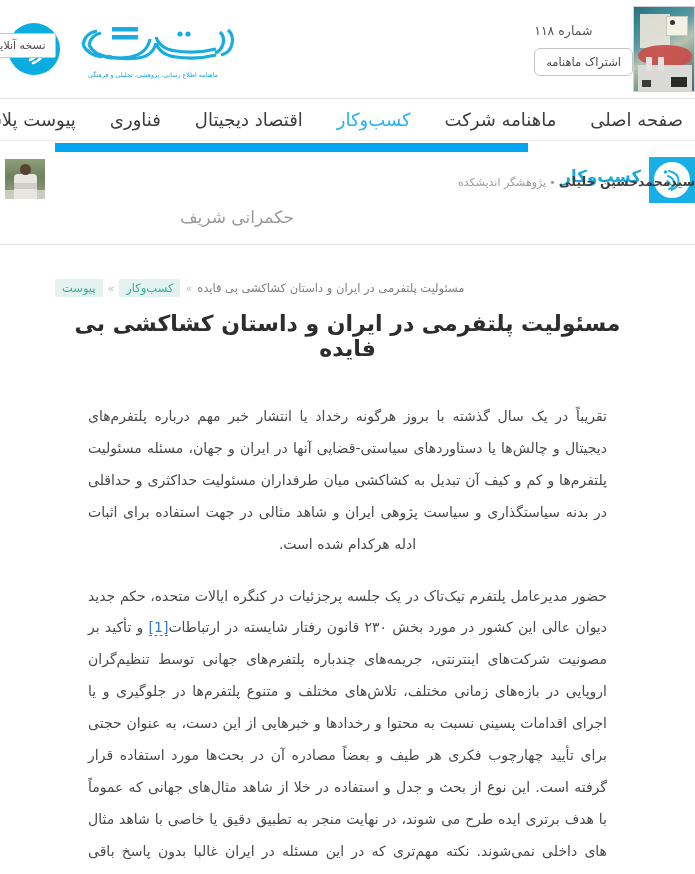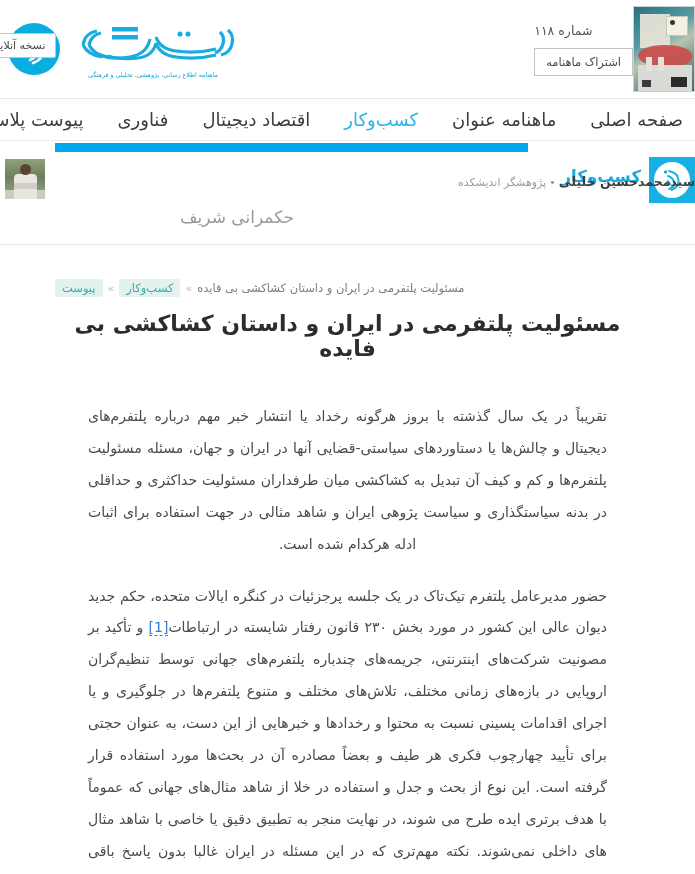--- a/index.html
+++ b/index.html
@@ -106,21 +106,21 @@
     font-size: 12.5px;
     color: #555;
     letter-spacing: .2px;
   }
   .subscribe-btn {
     font-size: 11.5px;
     color: #4a4a4a;
     border: 1px solid #c4c4c4;
     background: #fff;
     padding: 6px 11px;
-    border-radius: 0;
+    border-radius: 6px;
     cursor: pointer;
     font-family: inherit;
     white-space: nowrap;
   }
 
   .header-left {
     display: flex;
     align-items: center;
     gap: 0;
   }
@@ -406,21 +406,21 @@
       </div>
     </div>
   </div>
 
   <button class="online-btn">نسخه آنلاین</button>
 </header>
 
 <nav class="nav-bar">
   <ul class="nav-list">
     <li class="nav-item">صفحه اصلی</li>
-    <li class="nav-item">ماهنامه عنوان</li>
+    <li class="nav-item">ماهنامه شرکت</li>
     <li class="nav-item active">کسب‌وکار</li>
     <li class="nav-item">اقتصاد دیجیتال</li>
     <li class="nav-item">فناوری</li>
     <li class="nav-item">پیوست پلاس</li>
     <li class="nav-item">هوش مصنوعی</li>
   </ul>
 </nav>
 
 <div class="progress-track">
   <div class="progress-bar"></div>

